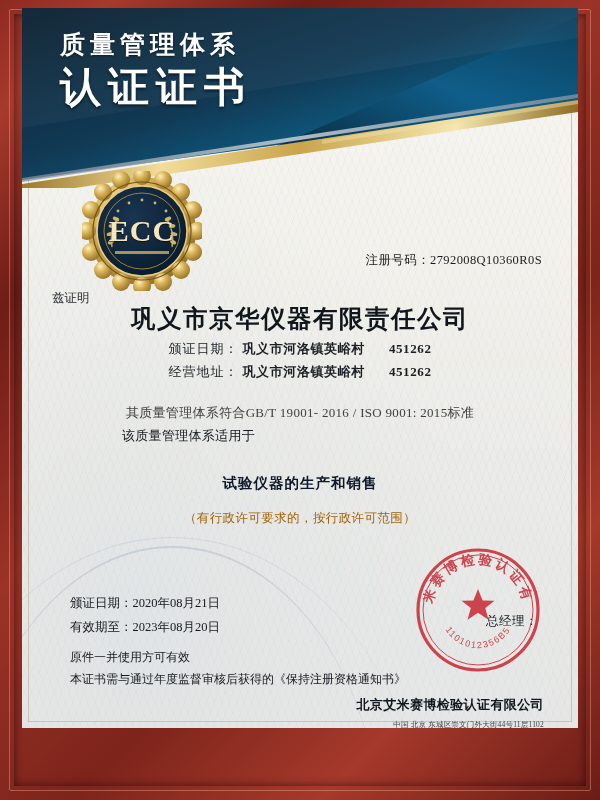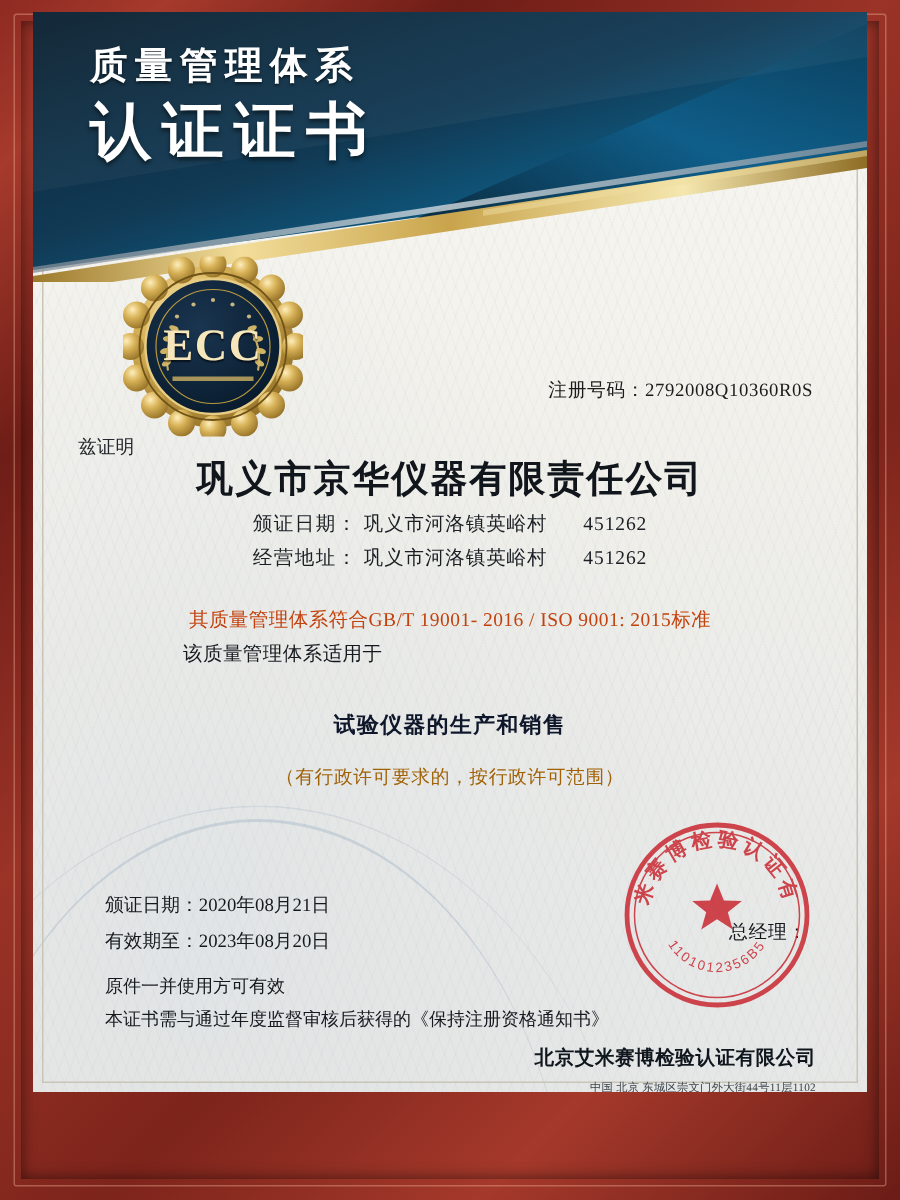--- a/index.html
+++ b/index.html
@@ -154,30 +154,30 @@
     width: 556px;
     text-align: center;
     font-size: 13px;
     color: #1b1f24;
     letter-spacing: 0.6px;
     font-family: "Liberation Serif", serif;
   }
   .addr1 { top: 332px; }
   .addr2 { top: 355px; }
   .addr .lab { letter-spacing: 1px; }
-  .addr .val { font-weight: normal; margin-left: 4px; }
+  .addr .val { font-weight: bold; margin-left: 4px; }
   .addr .zip { margin-left: 24px; }
 
   .std1 {
     position: absolute;
     left: 0; top: 396px;
     width: 556px;
     text-align: center;
     font-size: 13px;
-    color: #c2410c;
+    color: #404040;
     font-family: "Liberation Serif", serif;
     letter-spacing: 0.3px;
   }
   .std2 {
     position: absolute;
     left: 100px; top: 419px;
     font-size: 13px;
     color: #15191e;
     font-family: "Liberation Serif", serif;
     letter-spacing: 0.3px;

